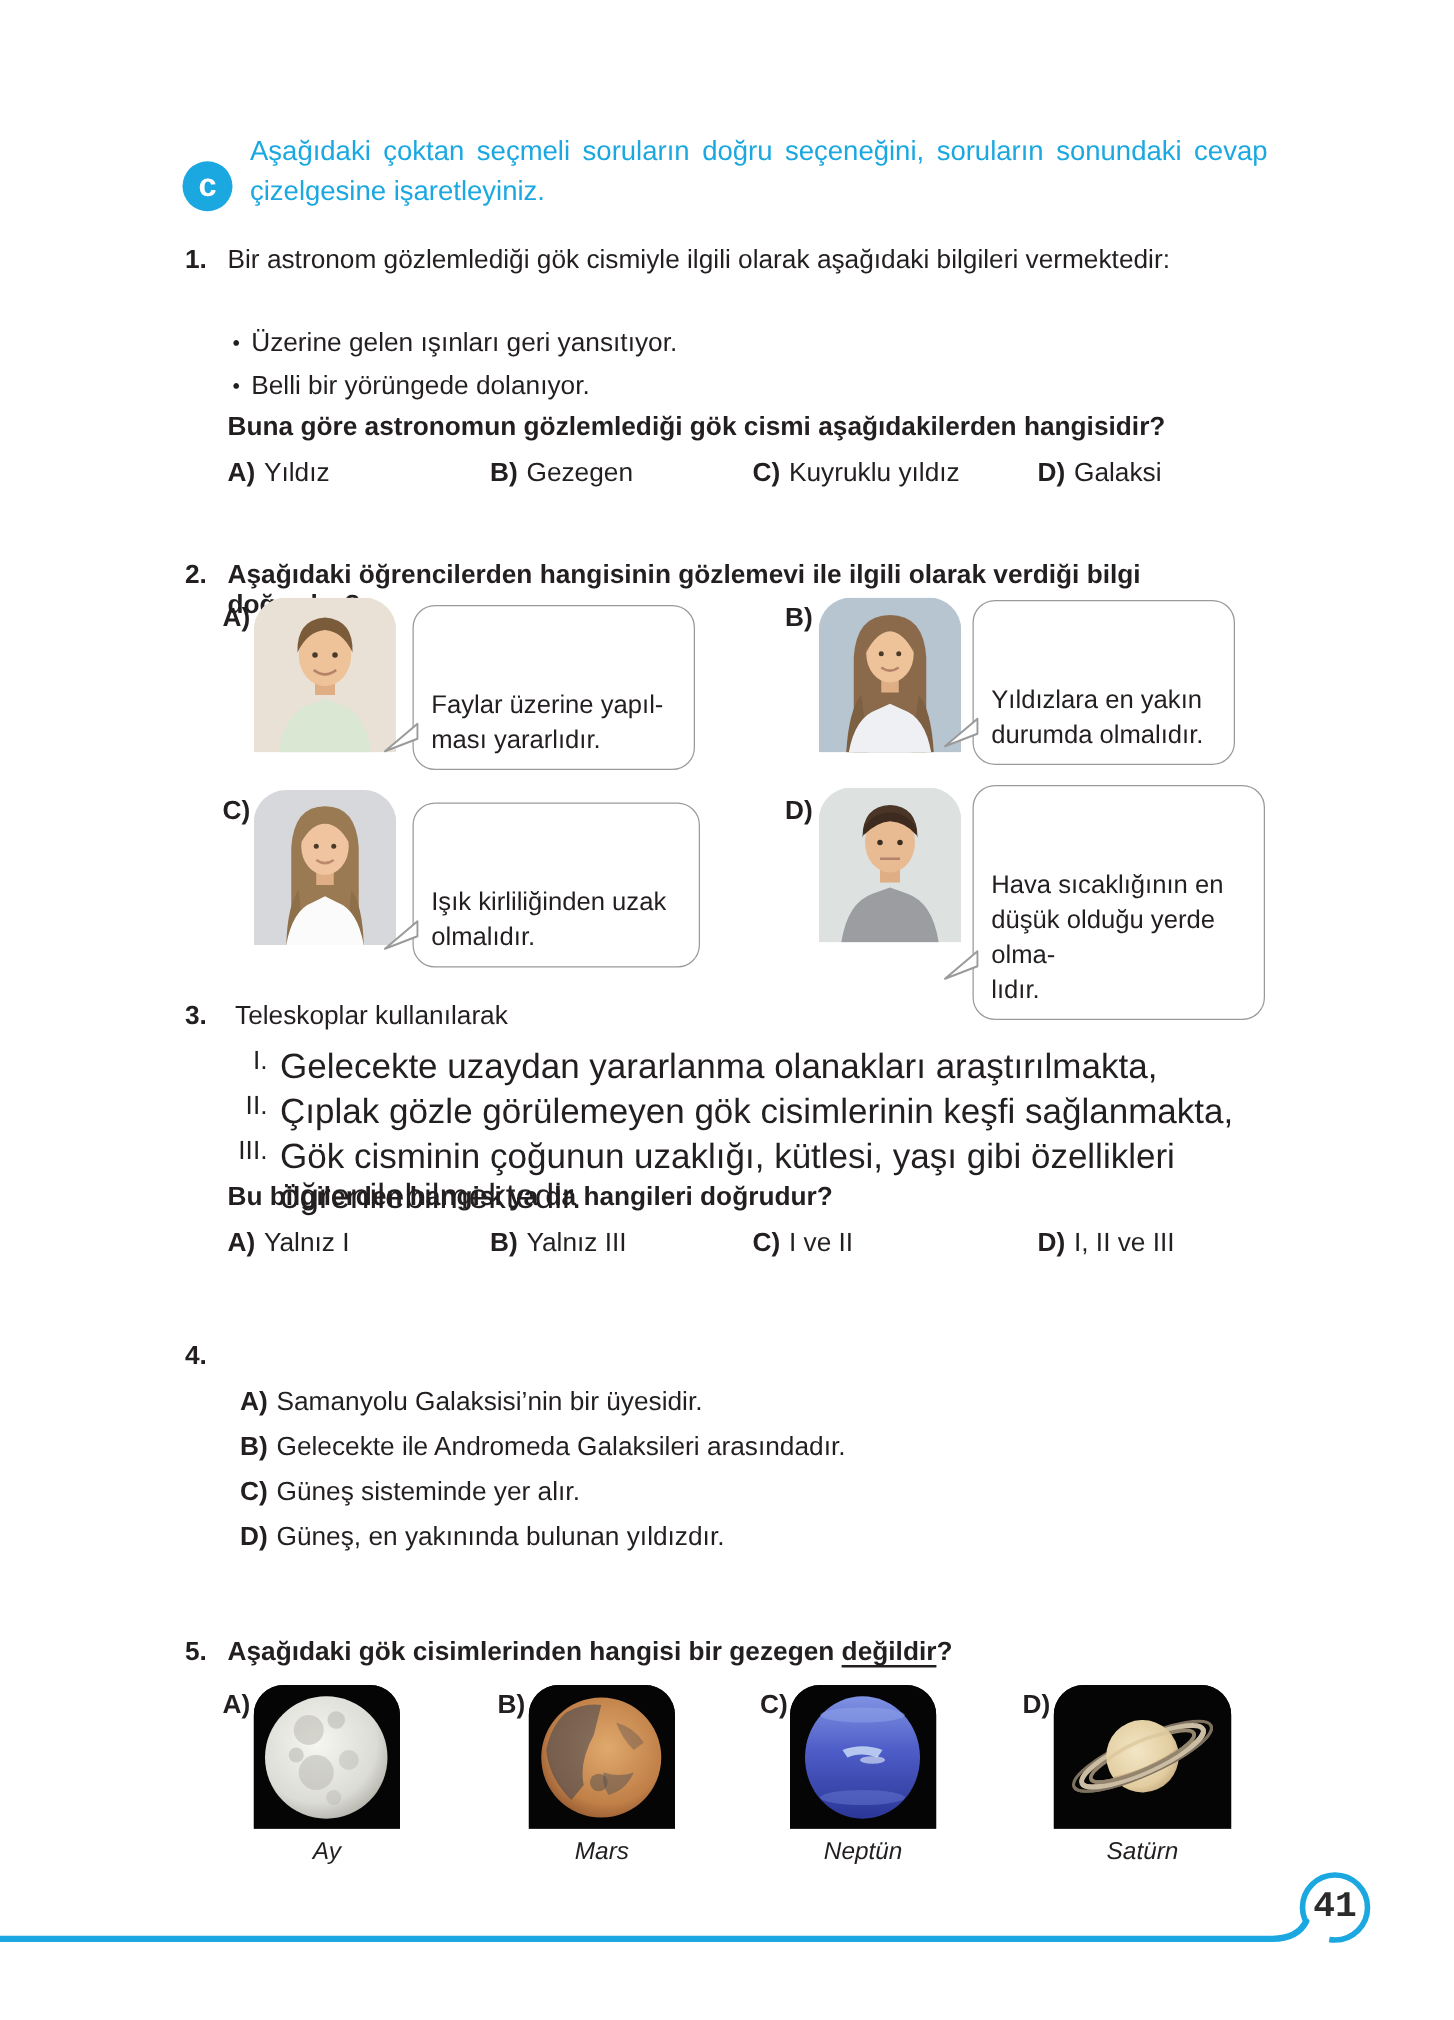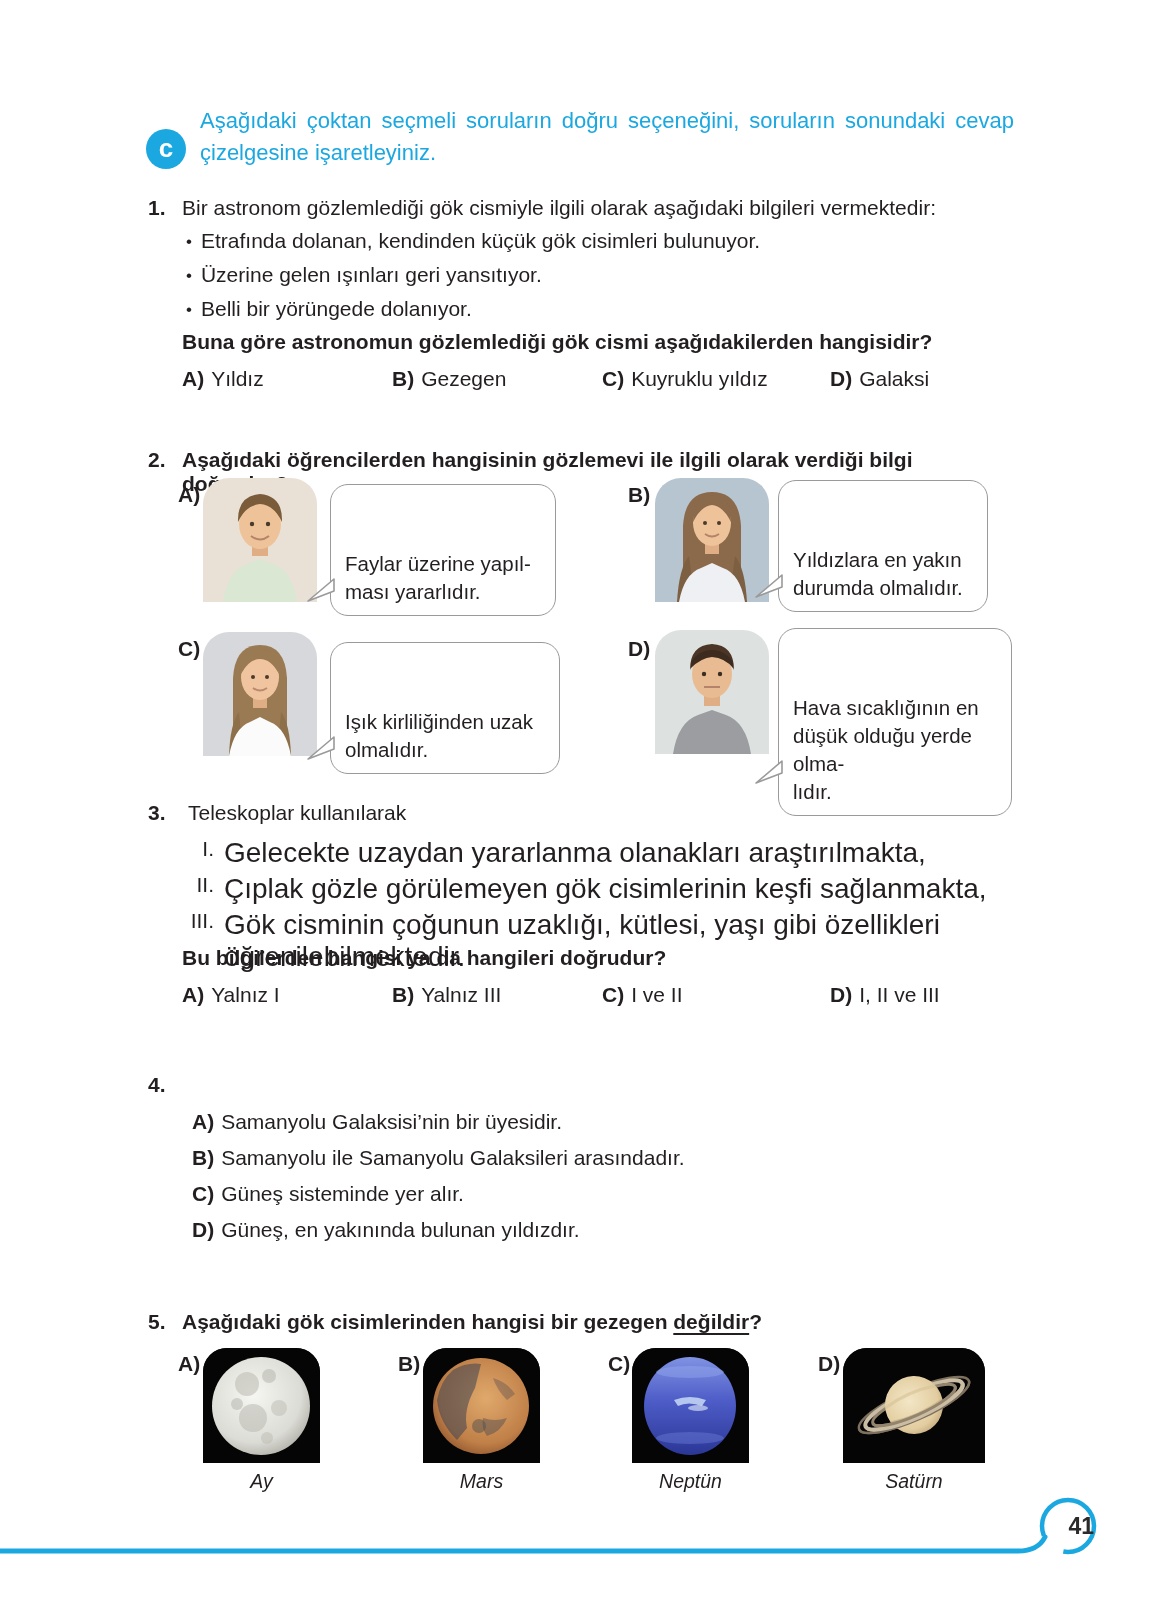--- a/index.html
+++ b/index.html
@@ -66,39 +66,36 @@
     position:absolute; top:1348px; height:115px; background:#050505;
     border-radius:24px 24px 0 0; overflow:hidden;
   }
   .pimg svg { display:block; }
   .caption { position:absolute; top:1470px; font-style:italic; font-size:19.5px; text-align:center; }
 
   
   .footer-svg { position:absolute; left:0; top:1490px; }
   .page-num {
     position:absolute; left:1042px; top:1500px; width:52px; height:52px;
-    text-align:right; line-height:52px; font-weight:bold; font-size:23px; color:#2b2b2b;
+    text-align:center; line-height:52px; font-weight:bold; font-size:29px; color:#2b2b2b;font-family:Liberation Mono, monospace;
   }
 </style>
 </head>
 <body>
 
 <div class="page">
 
   <div class="badge">
     <span>c</span>
   </div>
   <div class="instruction">Aşağıdaki çoktan seçmeli soruların doğru seçeneğini, soruların sonundaki cevap çizelgesine işaretleyiniz.</div>
 
   <div class="qnum" style="top:196px">1.</div>
   <div class="stem" style="top:196px">Bir astronom gözlemlediği gök cismiyle ilgili olarak aşağıdaki bilgileri vermektedir:</div>
 
-  <div class="bullet-line" style="top:229px">
-    <span class="bullet-dot">•</span><span>Etrafında dolanan, kendinden küçük gök cisimleri bulunuyor.</span>
-  </div>
   <div class="bullet-line" style="top:263px">
     <span class="bullet-dot">•</span><span>Üzerine gelen ışınları geri yansıtıyor.</span>
   </div>
   <div class="bullet-line" style="top:297px">
     <span class="bullet-dot">•</span><span>Belli bir yörüngede dolanıyor.</span>
   </div>
 
   <div class="stem-bold" style="top:330px">Buna göre astronomun gözlemlediği gök cismi aşağıdakilerden hangisidir?</div>
 
   <div class="optrow-item" style="left:182px; top:367px">
@@ -233,21 +230,21 @@
   <div class="optrow-item" style="left:830px; top:983px">
     <span class="letter">D)</span><span>I, II ve III</span>
   </div>
 
   <div class="qnum" style="top:1073px">4.</div>
 
   <div class="optline" style="top:1110px">
     <span class="letter">A)</span><span>Samanyolu Galaksisi’nin bir üyesidir.</span>
   </div>
   <div class="optline" style="top:1146px">
-    <span class="letter">B)</span><span>Samanyolu ile Samanyolu Galaksileri arasındadır.</span>
+    <span class="letter">B)</span><span>Gelecekte ile Andromeda Galaksileri arasındadır.</span>
   </div>
   <div class="optline" style="top:1182px">
     <span class="letter">C)</span><span>Güneş sisteminde yer alır.</span>
   </div>
   <div class="optline" style="top:1218px">
     <span class="letter">D)</span><span>Güneş, en yakınında bulunan yıldızdır.</span>
   </div>
 
   <div class="qnum" style="top:1310px">5.</div>
   <div class="stem-bold" style="top:1310px">

